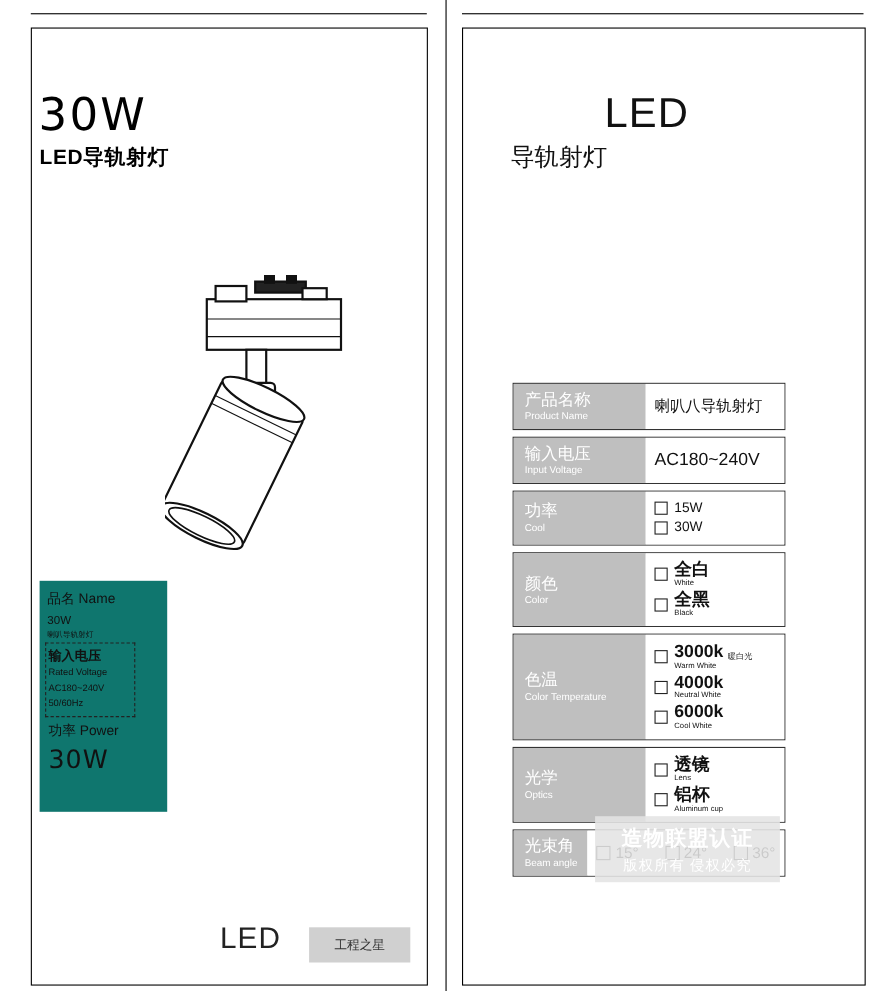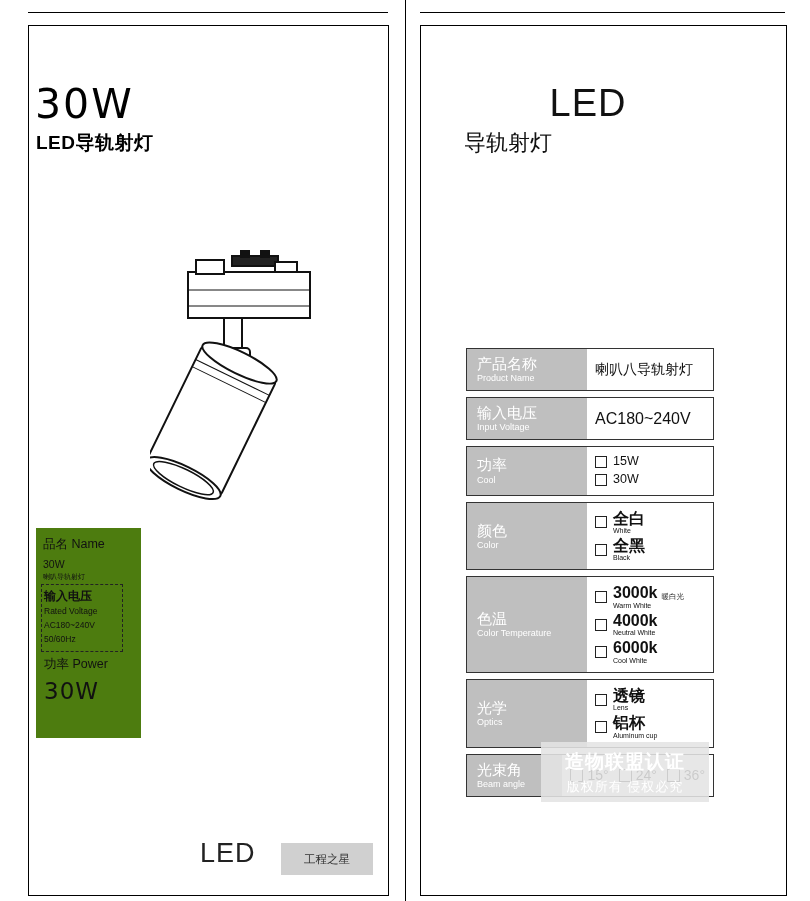--- a/index.html
+++ b/index.html
@@ -37,22 +37,22 @@
     font-size:19px;font-weight:bold;color:#000;
     letter-spacing:0.5px;
   }
 
   
   .lamp{position:absolute;left:150px;top:250px;width:220px;height:270px;}
   .lamp svg{display:block;}
 
   
   .lspec{
-    position:absolute;left:36px;top:528px;width:105px;height:210px;
-    background:#4d7c0f;
+    position:absolute;left:36px;top:528px;width:116px;height:210px;
+    background:#0f766e;
   }
   .lspec .ls-row1{position:absolute;left:7px;top:8px;font-size:12.5px;color:#111;}
   .lspec .ls-30w{position:absolute;left:7px;top:30px;font-size:10.5px;color:#111;}
   .lspec .ls-cn{position:absolute;left:7px;top:44px;font-size:7px;color:#111;}
   .lspec .ls-dash{
     position:absolute;left:5px;top:56px;width:82px;height:68px;
     border:1px dashed #222;box-sizing:border-box;
   }
   .lspec .ls-v-cn{position:absolute;left:8px;top:60px;font-size:12px;font-weight:bold;color:#111;}
   .lspec .ls-v-en{position:absolute;left:8px;top:78px;font-size:8.5px;color:#111;}
@@ -106,21 +106,21 @@
   .opt{display:flex;align-items:center;font-size:12.5px;line-height:1.1;margin:2px 0;}
   .opt .box{
     width:10px;height:10px;border:1px solid #222;background:#fff;
     margin-right:6px;flex:none;display:inline-block;
   }
   .opt .lbl-cn{font-size:12.5px;}
   .opt .lbl-en{font-size:7.5px;color:#222;margin-left:4px;}
   .opt .stack{display:flex;flex-direction:column;line-height:1.02;}
   .opt .stack .a{font-size:16px;font-weight:bold;}
   .opt .stack .b{font-size:7px;}
-  .beam{display:flex;align-items:center;gap:10px;font-size:14px;}
+  .beam{display:flex;align-items:center;gap:24px;font-size:14px;}
   .beam .box{width:11px;height:11px;border:1px solid #222;margin-right:4px;display:inline-block;}
   .beam .item{display:flex;align-items:center;}
 
   
   .wm{
     position:absolute;left:541px;top:742px;width:168px;height:60px;
     background:rgba(228,228,228,0.88);
     display:flex;flex-direction:column;align-items:center;justify-content:center;
   }
   .wm .wm1{font-size:19px;color:#fff;font-weight:bold;letter-spacing:1px;}

